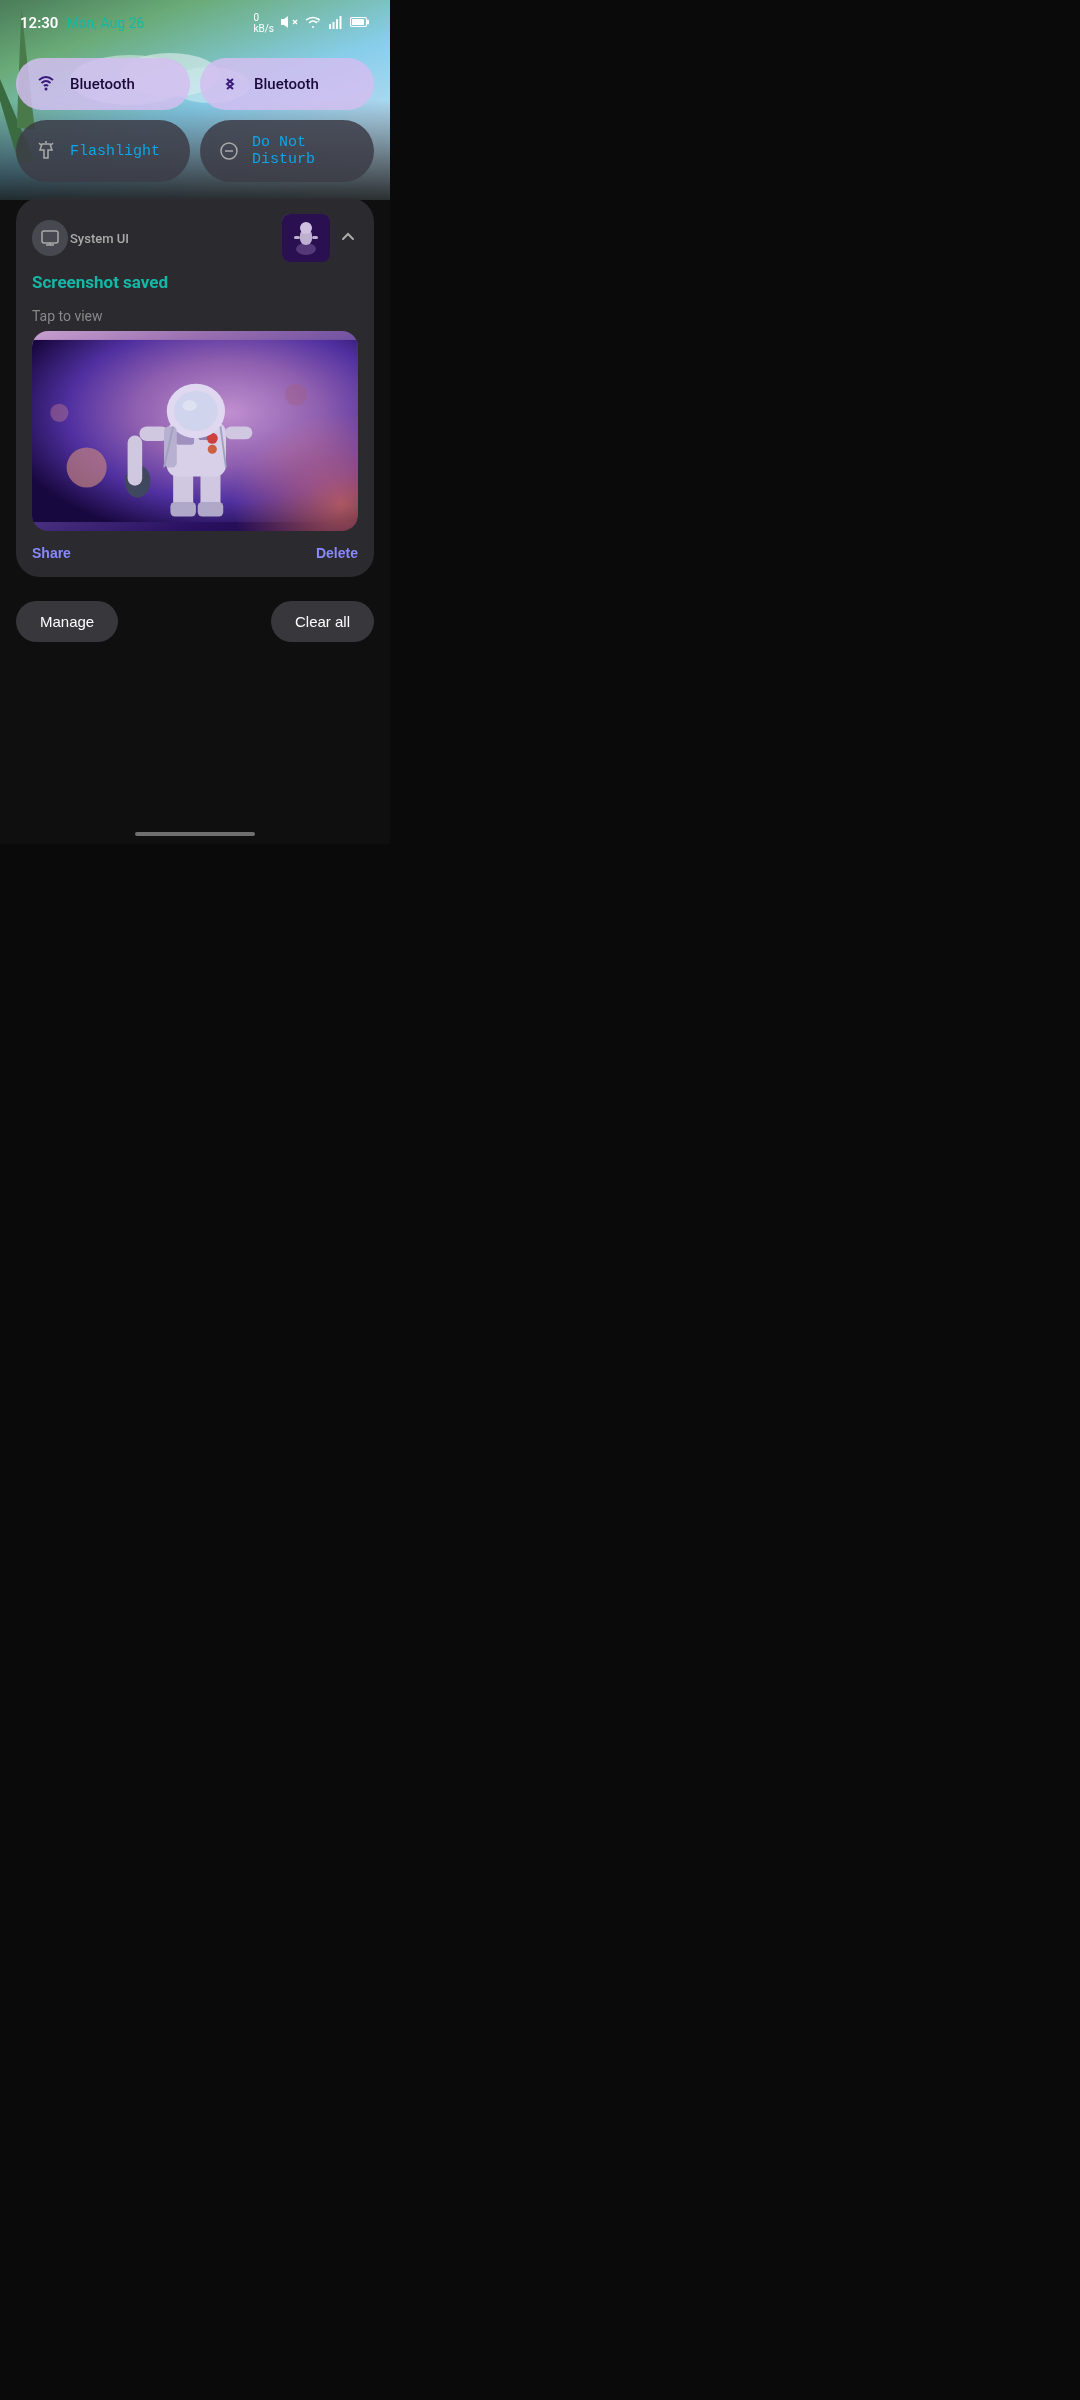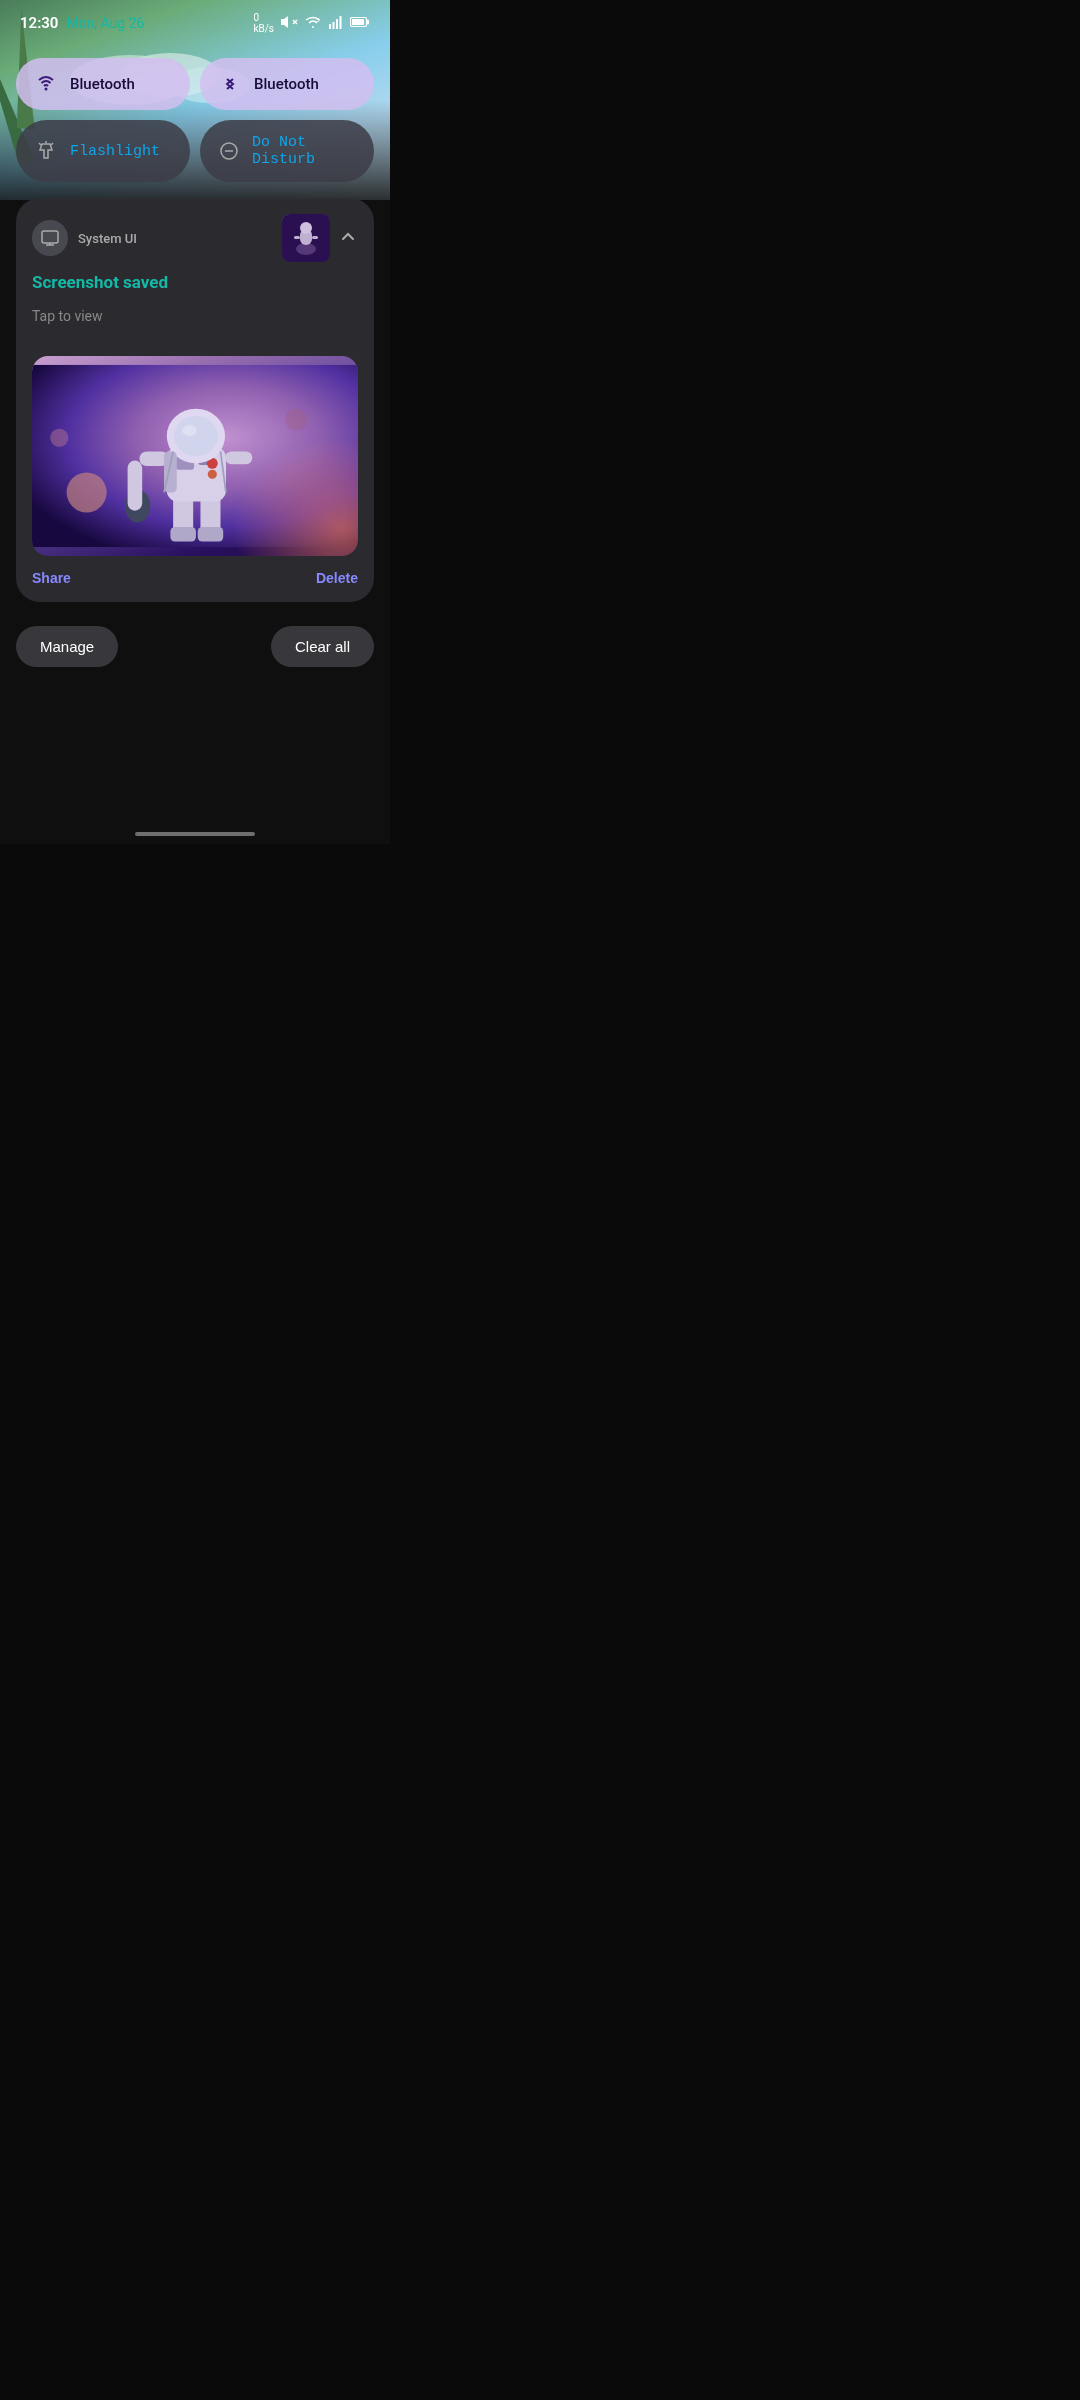--- a/index.html
+++ b/index.html
@@ -174,21 +174,21 @@
     .notif-header {
       display: flex;
       align-items: center;
       justify-content: space-between;
       margin-bottom: 10px;
     }
 
     .notif-header-left {
       display: flex;
       align-items: center;
-      gap: 10px;
+      gap: 2px;
       text-align: right;
     }
 
     .notif-app-icon {
       width: 36px;
       height: 36px;
       border-radius: 50%;
       background: rgba(80, 80, 90, 0.8);
       display: flex;
       align-items: center;
@@ -240,21 +240,21 @@
     .notif-title {
       font-size: 17px;
       font-weight: 700;
       color: #14b8a6;
       margin-bottom: 16px;
     }
 
     .notif-subtitle {
       font-size: 14px;
       color: #888888;
-      margin-bottom: 32px;
+      margin-bottom: 7px;
     }
 
     .notif-image {
       width: 100%;
       height: 200px;
       border-radius: 16px;
       overflow: hidden;
       margin-bottom: 14px;
       position: relative;
       background: linear-gradient(160deg, #c9a0d0 0%, #9a70b0 20%, #7050a0 40%, #4a3080 60%, #2a1060 80%, #180840 100%);

